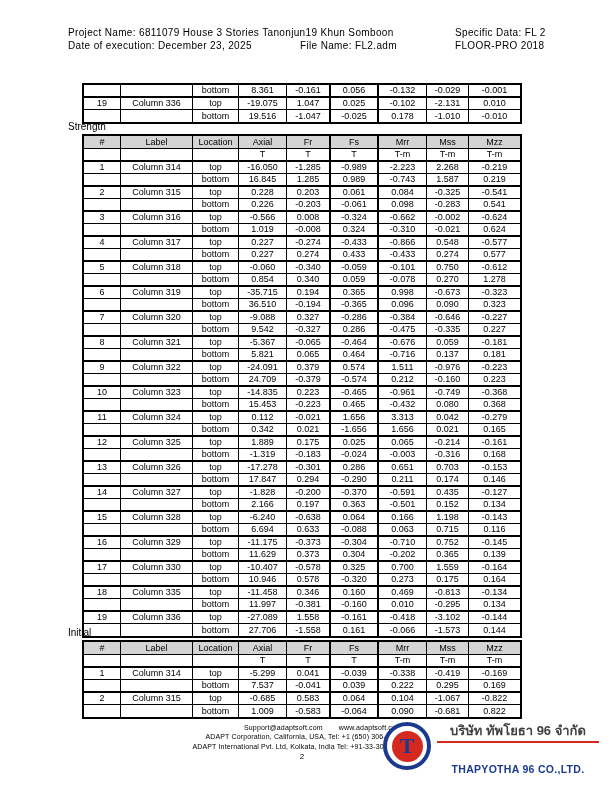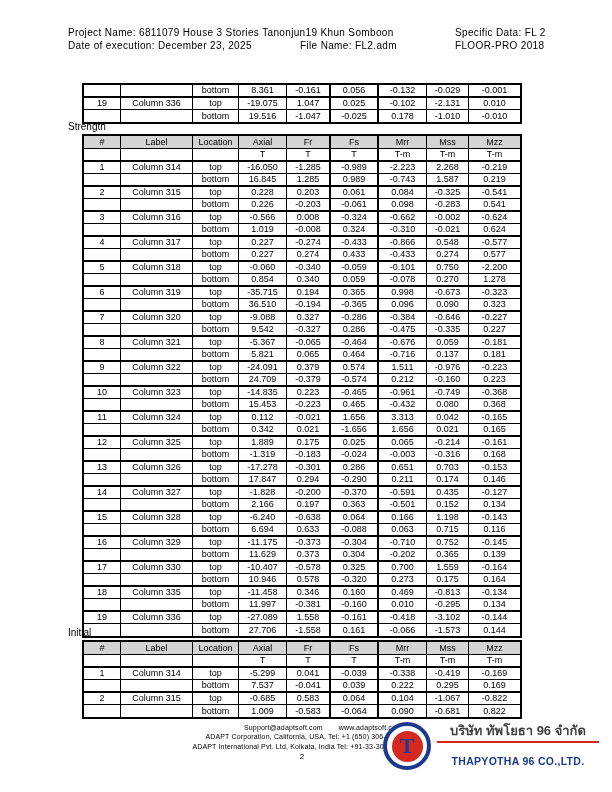--- a/index.html
+++ b/index.html
@@ -27,21 +27,21 @@
   .page-num{position:absolute;top:752px;left:72px;width:460px;text-align:center;font-size:8px;}
   .logo{position:absolute;left:383px;top:722px;width:48px;height:48px;border:4px solid #1b3a8f;
         border-radius:50%;box-sizing:border-box;background:#fff;display:flex;
         align-items:center;justify-content:center;}
   .logo-core{width:31px;height:31px;border-radius:50%;background:#d5281e;color:#1b3a8f;
              font-family:"Liberation Serif","DejaVu Serif",serif;font-weight:bold;font-size:22px;
              line-height:30px;text-align:center;}
   .company{position:absolute;left:437px;top:722px;width:162px;text-align:center;}
   .company .thai{color:#404040;font-weight:bold;font-size:13px;line-height:18px;white-space:nowrap;}
   .company .eng{color:#1b3a8f;font-weight:bold;font-size:10.5px;line-height:13px;
-                border-top:2px solid #d5281e;padding-top:12px;margin-top:1px;
+                border-top:2px solid #d5281e;padding-top:20px;margin-top:1px;
                 letter-spacing:0.3px;white-space:nowrap;}
 </style>
 </head>
 <body>
 
 <div class="page">
 
   <div class="doc-header">
     <span style="left:68px;top:27px">Project Name: 6811079 House 3 Stories Tanonjun19 Khun Somboon</span>
     <span style="left:455px;top:27px">Specific Data: FL 2</span>
@@ -225,21 +225,21 @@
         </tr>
         <tr>
           <td>5</td>
           <td>Column 318</td>
           <td>top</td>
           <td>-0.060</td>
           <td class="tkr">-0.340</td>
           <td class="tkr">-0.059</td>
           <td>-0.101</td>
           <td>0.750</td>
-          <td>-2.200</td>
+          <td>-0.612</td>
         </tr>
         <tr class="gend">
           <td></td>
           <td></td>
           <td>bottom</td>
           <td>0.854</td>
           <td class="tkr">0.340</td>
           <td class="tkr">0.059</td>
           <td>-0.078</td>
           <td>0.270</td>
@@ -357,21 +357,21 @@
         </tr>
         <tr>
           <td>11</td>
           <td>Column 324</td>
           <td>top</td>
           <td>0.112</td>
           <td class="tkr">-0.021</td>
           <td class="tkr">1.656</td>
           <td>3.313</td>
           <td>0.042</td>
-          <td>-0.165</td>
+          <td>-0.279</td>
         </tr>
         <tr class="gend">
           <td></td>
           <td></td>
           <td>bottom</td>
           <td>0.342</td>
           <td class="tkr">0.021</td>
           <td class="tkr">-1.656</td>
           <td>1.656</td>
           <td>0.021</td>

